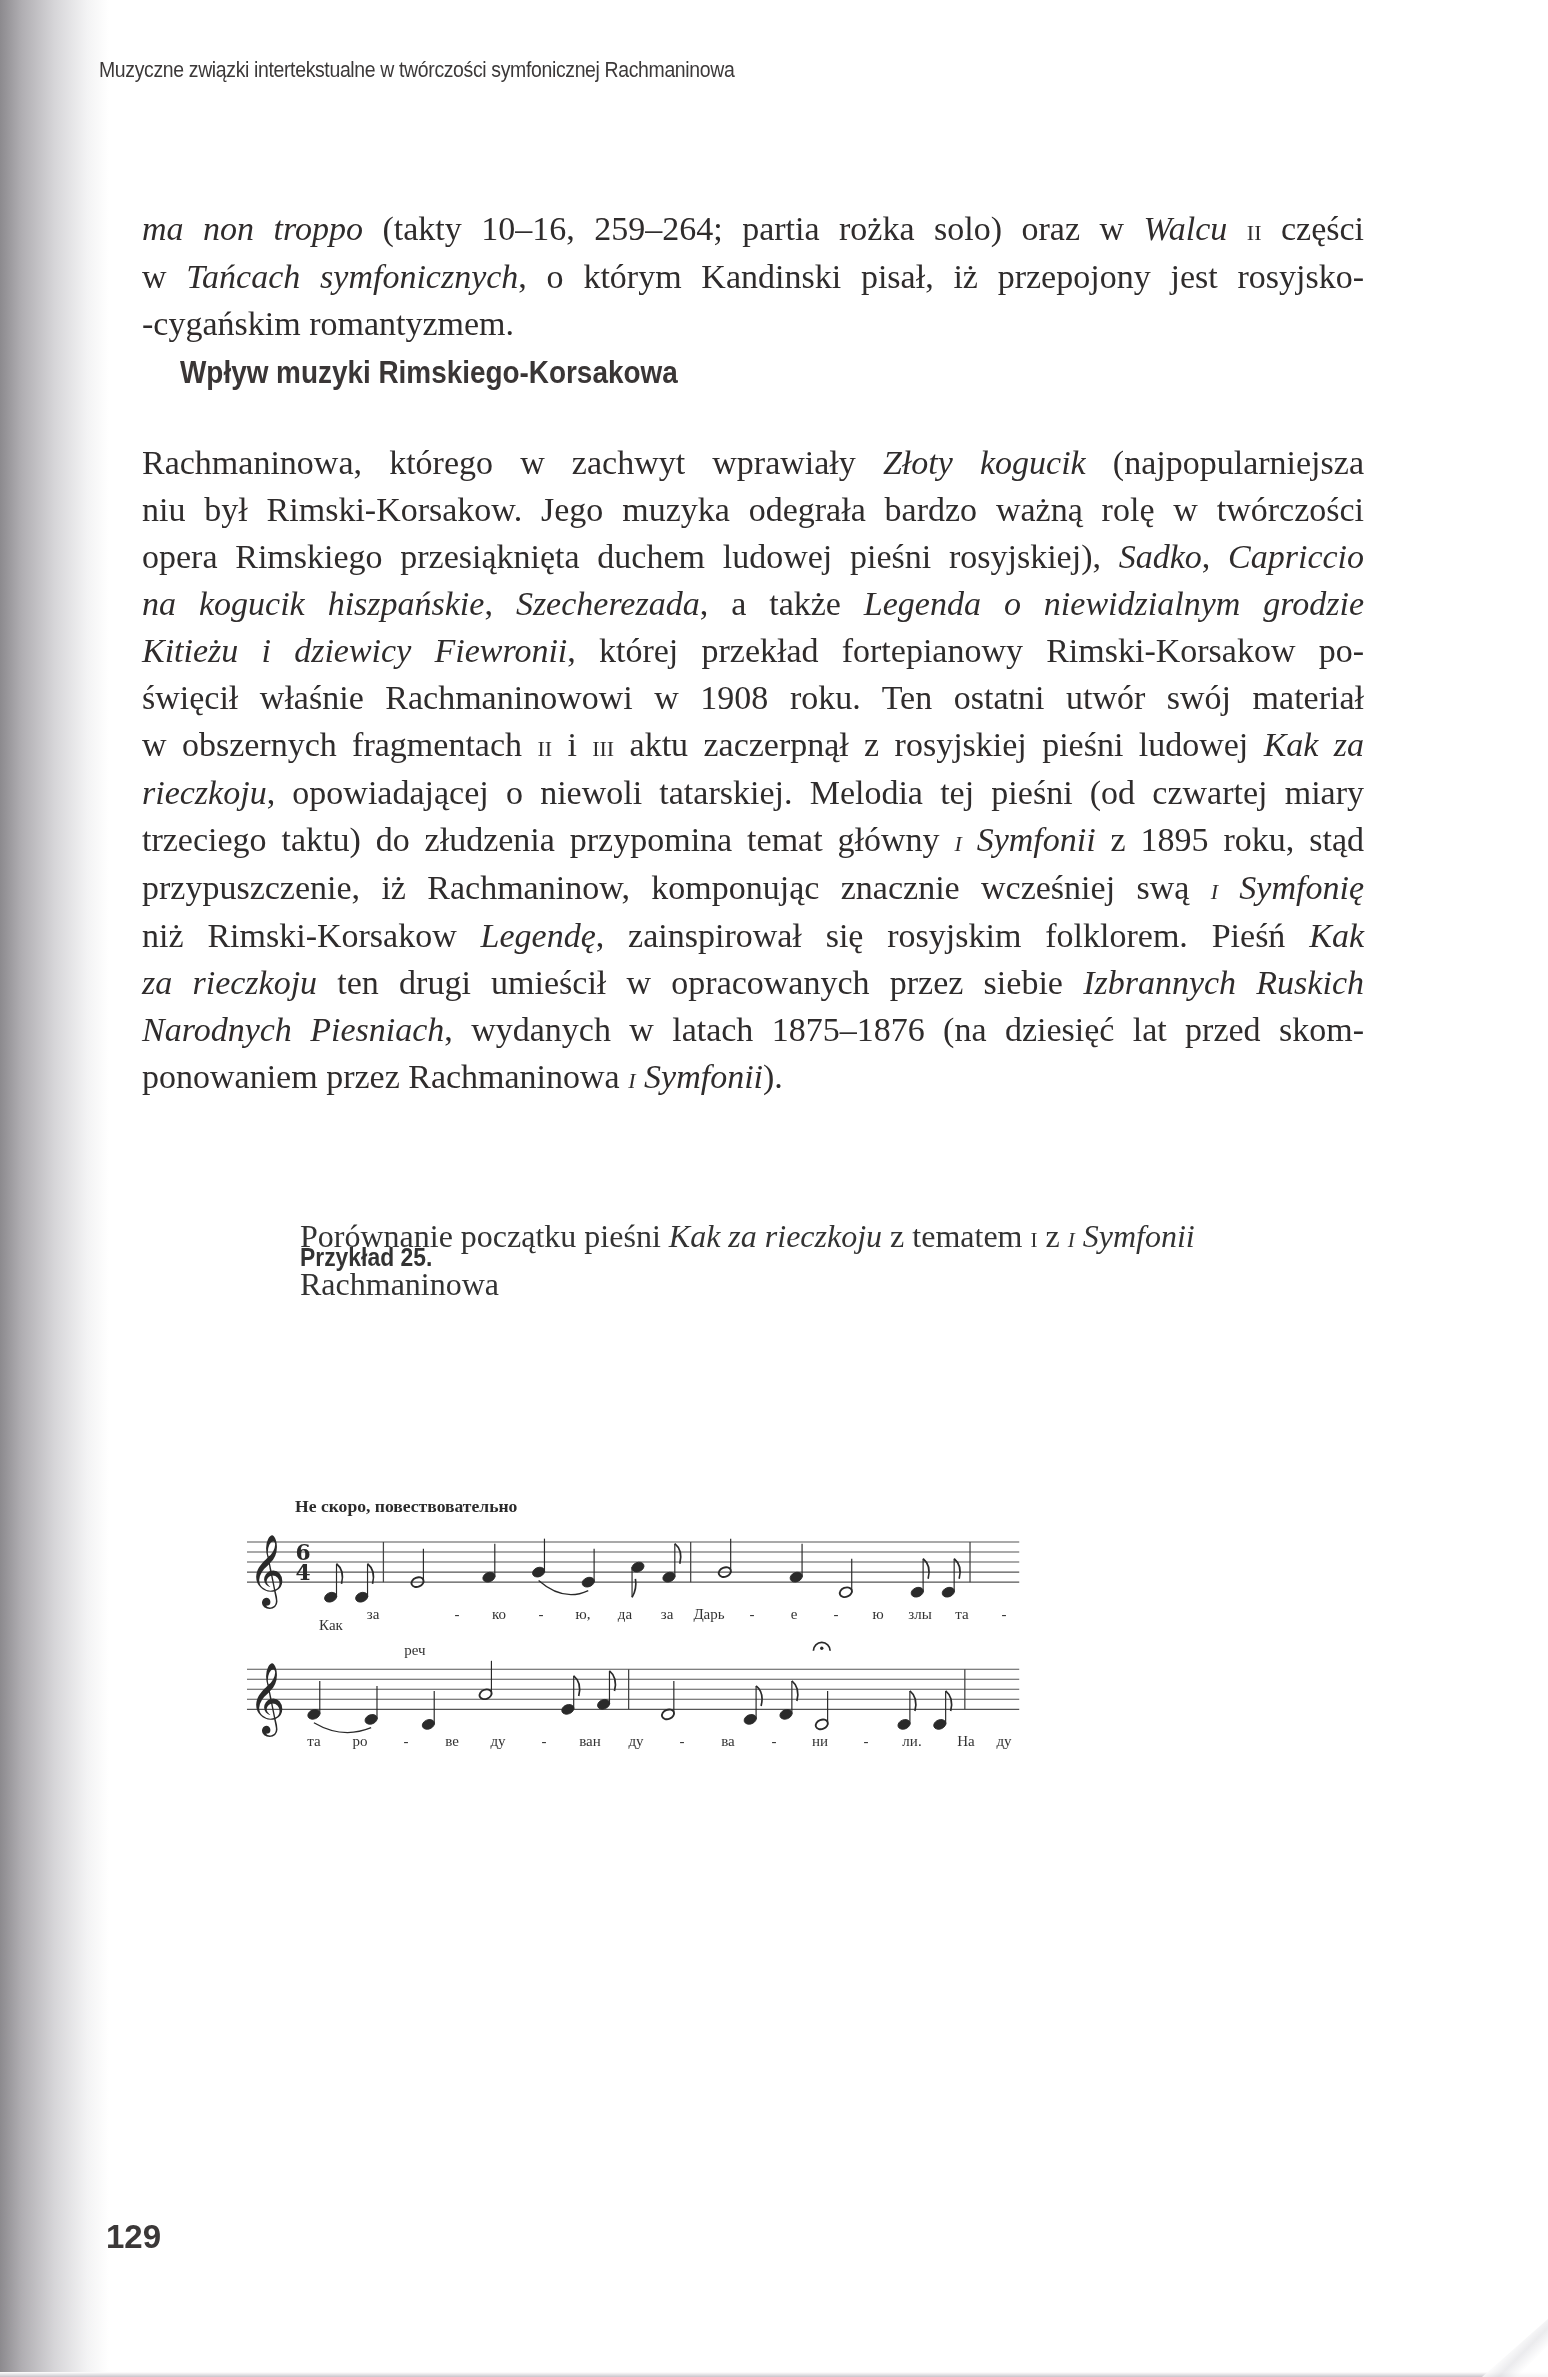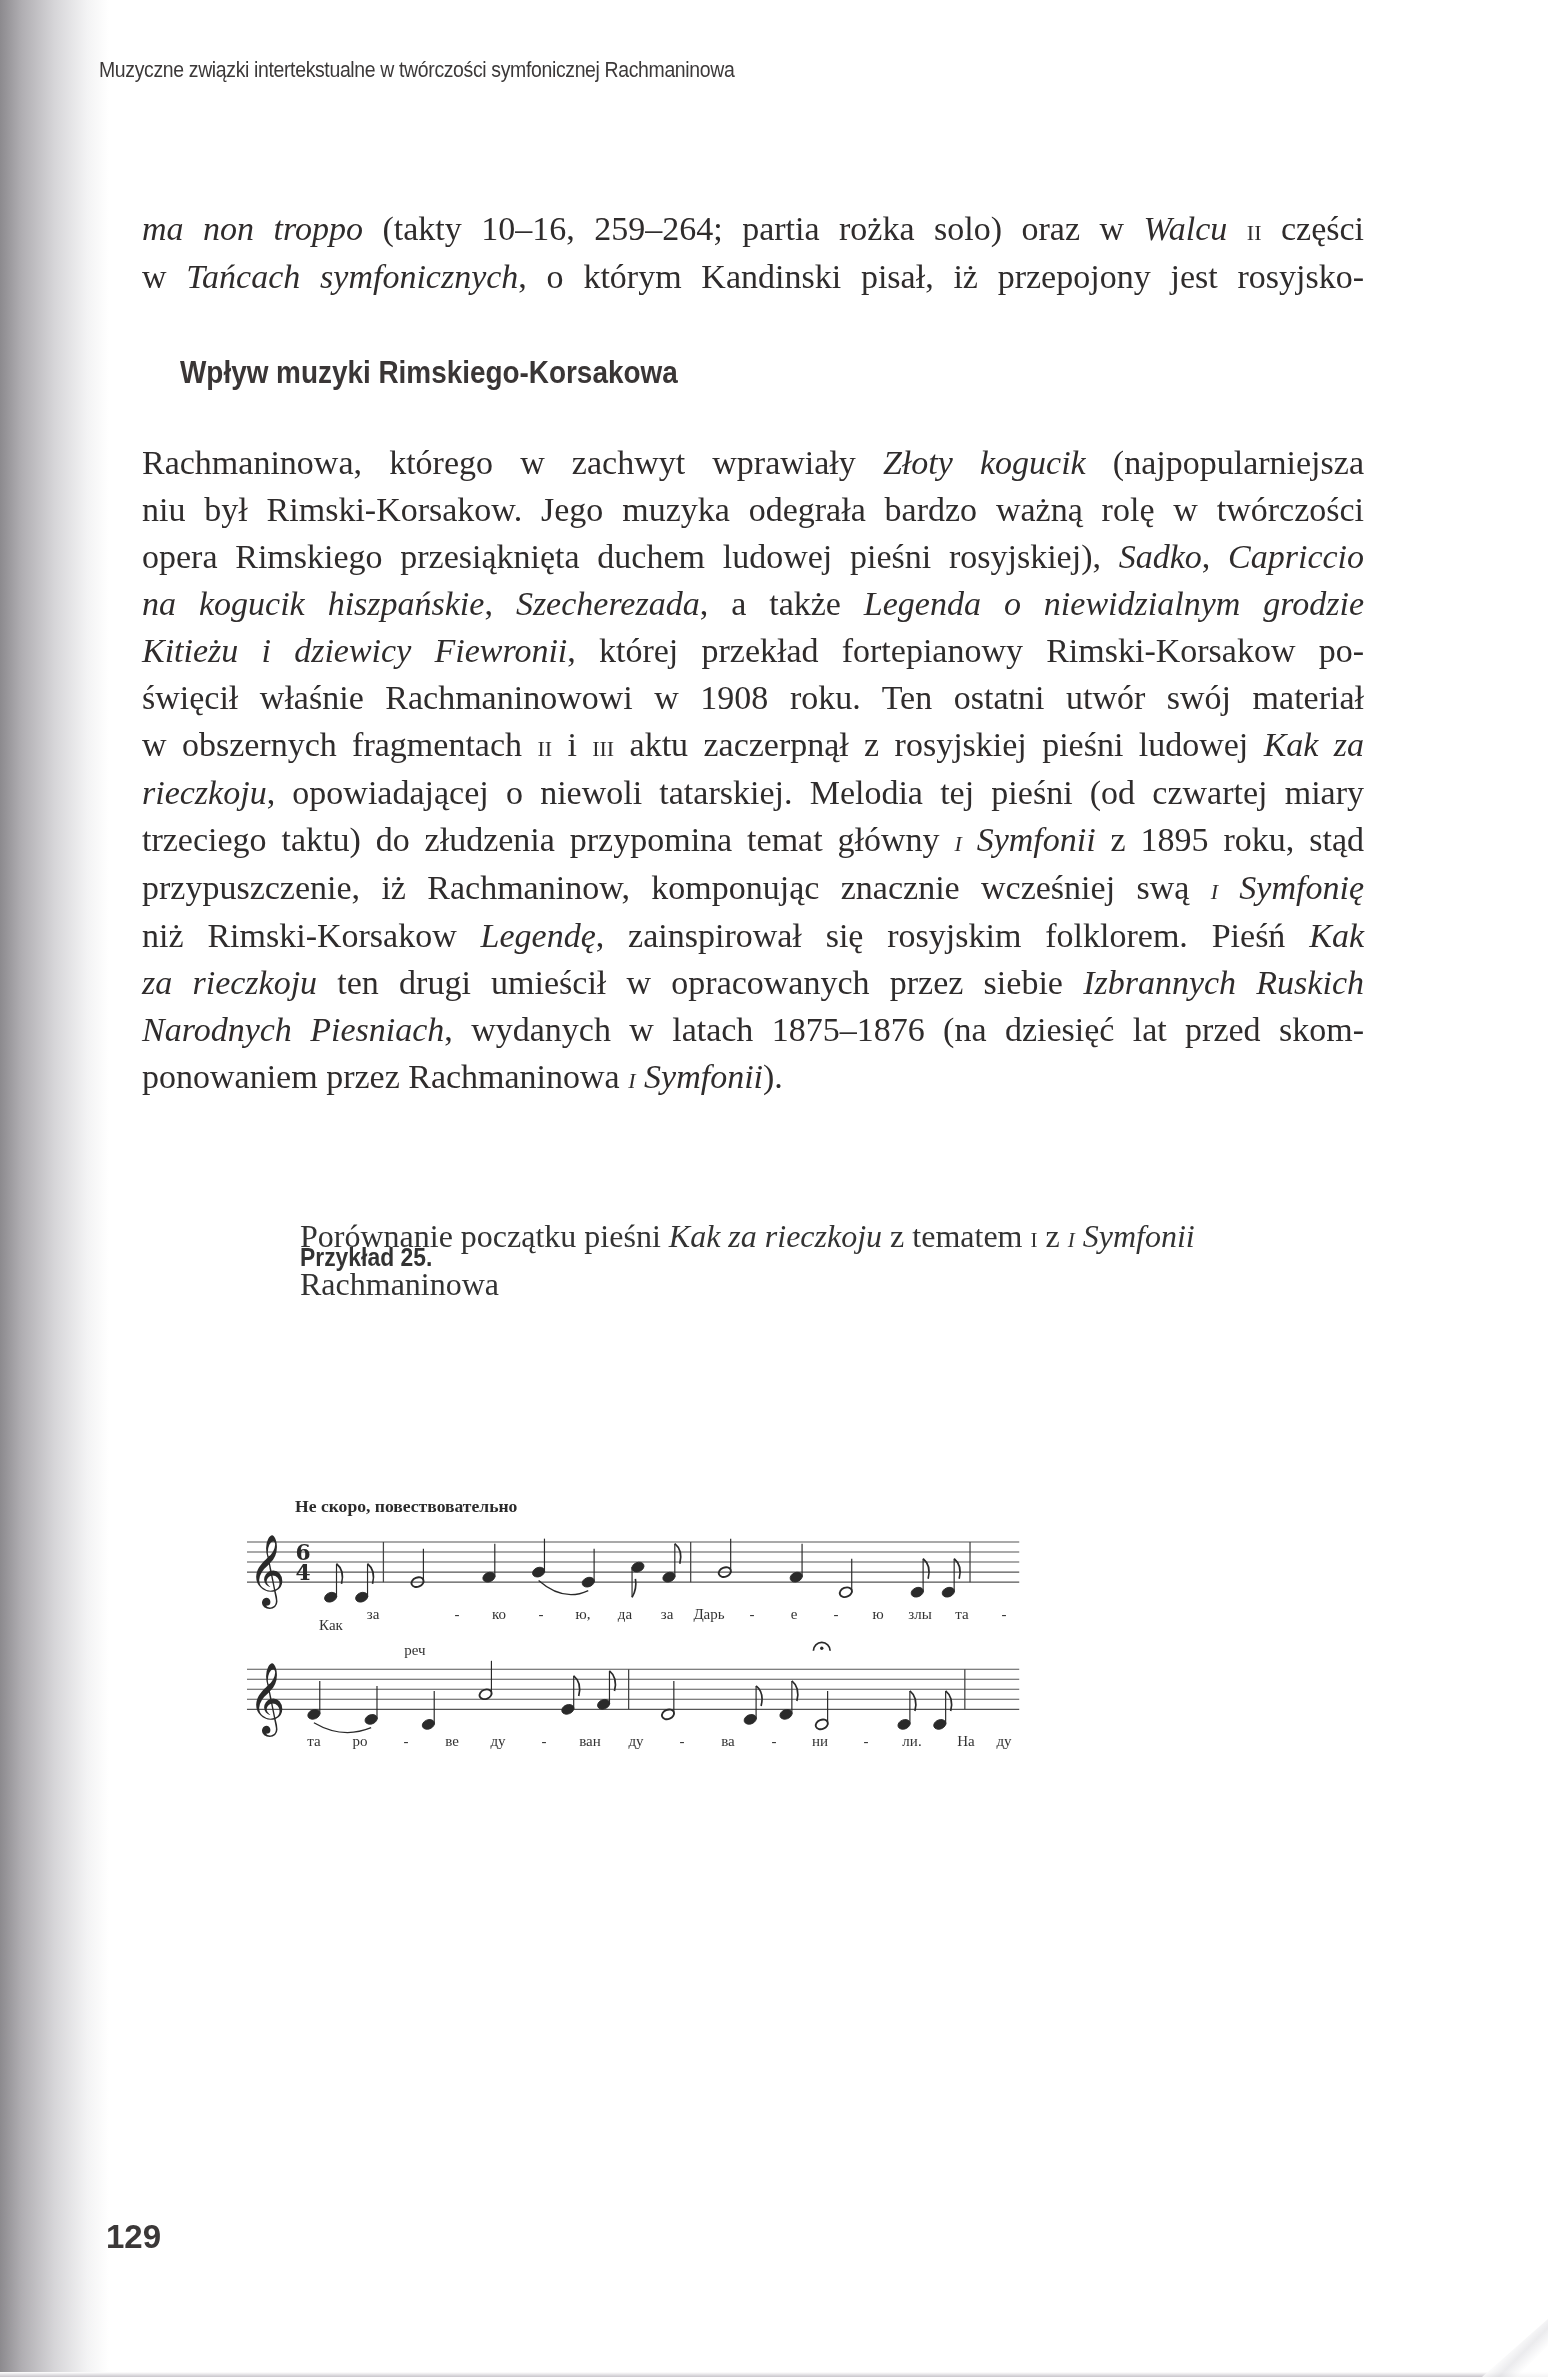--- a/index.html
+++ b/index.html
@@ -74,20 +74,21 @@
 
 <div class="gutter"></div>
 <div class="bottom-edge"></div>
 <div class="page-curl"></div>
 
 <div class="running-head">Muzyczne związki intertekstualne w twórczości symfonicznej Rachmaninowa</div>
 
 <div class="body-text" style="top:161px;margin-top:44px;">
     <span class="line"><span class="i">ma non troppo</span><span> (takty 10–16, 259–264; partia rożka solo) oraz w </span><span class="i">Walcu</span><span> </span><span class="sc">ii</span><span> części</span></span>
     <span class="line"><span>w </span><span class="i">Tańcach symfonicznych</span><span>, o którym Kandinski pisał, iż przepojony jest rosyjsko-</span></span>
+    <span class="line last"><span>-cygańskim romantyzmem.</span></span>
   </div>
 
 <div class="heading">Wpływ muzyki Rimskiego-Korsakowa</div>
 
 <div class="body-text" style="top:439px;">
     <span class="line"><span>Rachmaninowa, którego w zachwyt wprawiały </span><span class="i">Złoty kogucik</span><span> (najpopularniejsza</span></span>
     <span class="line"><span>niu był Rimski-Korsakow. Jego muzyka odegrała bardzo ważną rolę w twórczości</span></span>
     <span class="line"><span>opera Rimskiego przesiąknięta duchem ludowej pieśni rosyjskiej), </span><span class="i">Sadko</span><span>, </span><span class="i">Capriccio</span></span>
     <span class="line"><span class="i">na kogucik hiszpańskie</span><span>, </span><span class="i">Szecherezada</span><span>, a także </span><span class="i">Legenda o niewidzialnym grodzie</span></span>
     <span class="line"><span class="i">Kitieżu i dziewicy Fiewronii</span><span>, której przekład fortepianowy Rimski-Korsakow po-</span></span>

